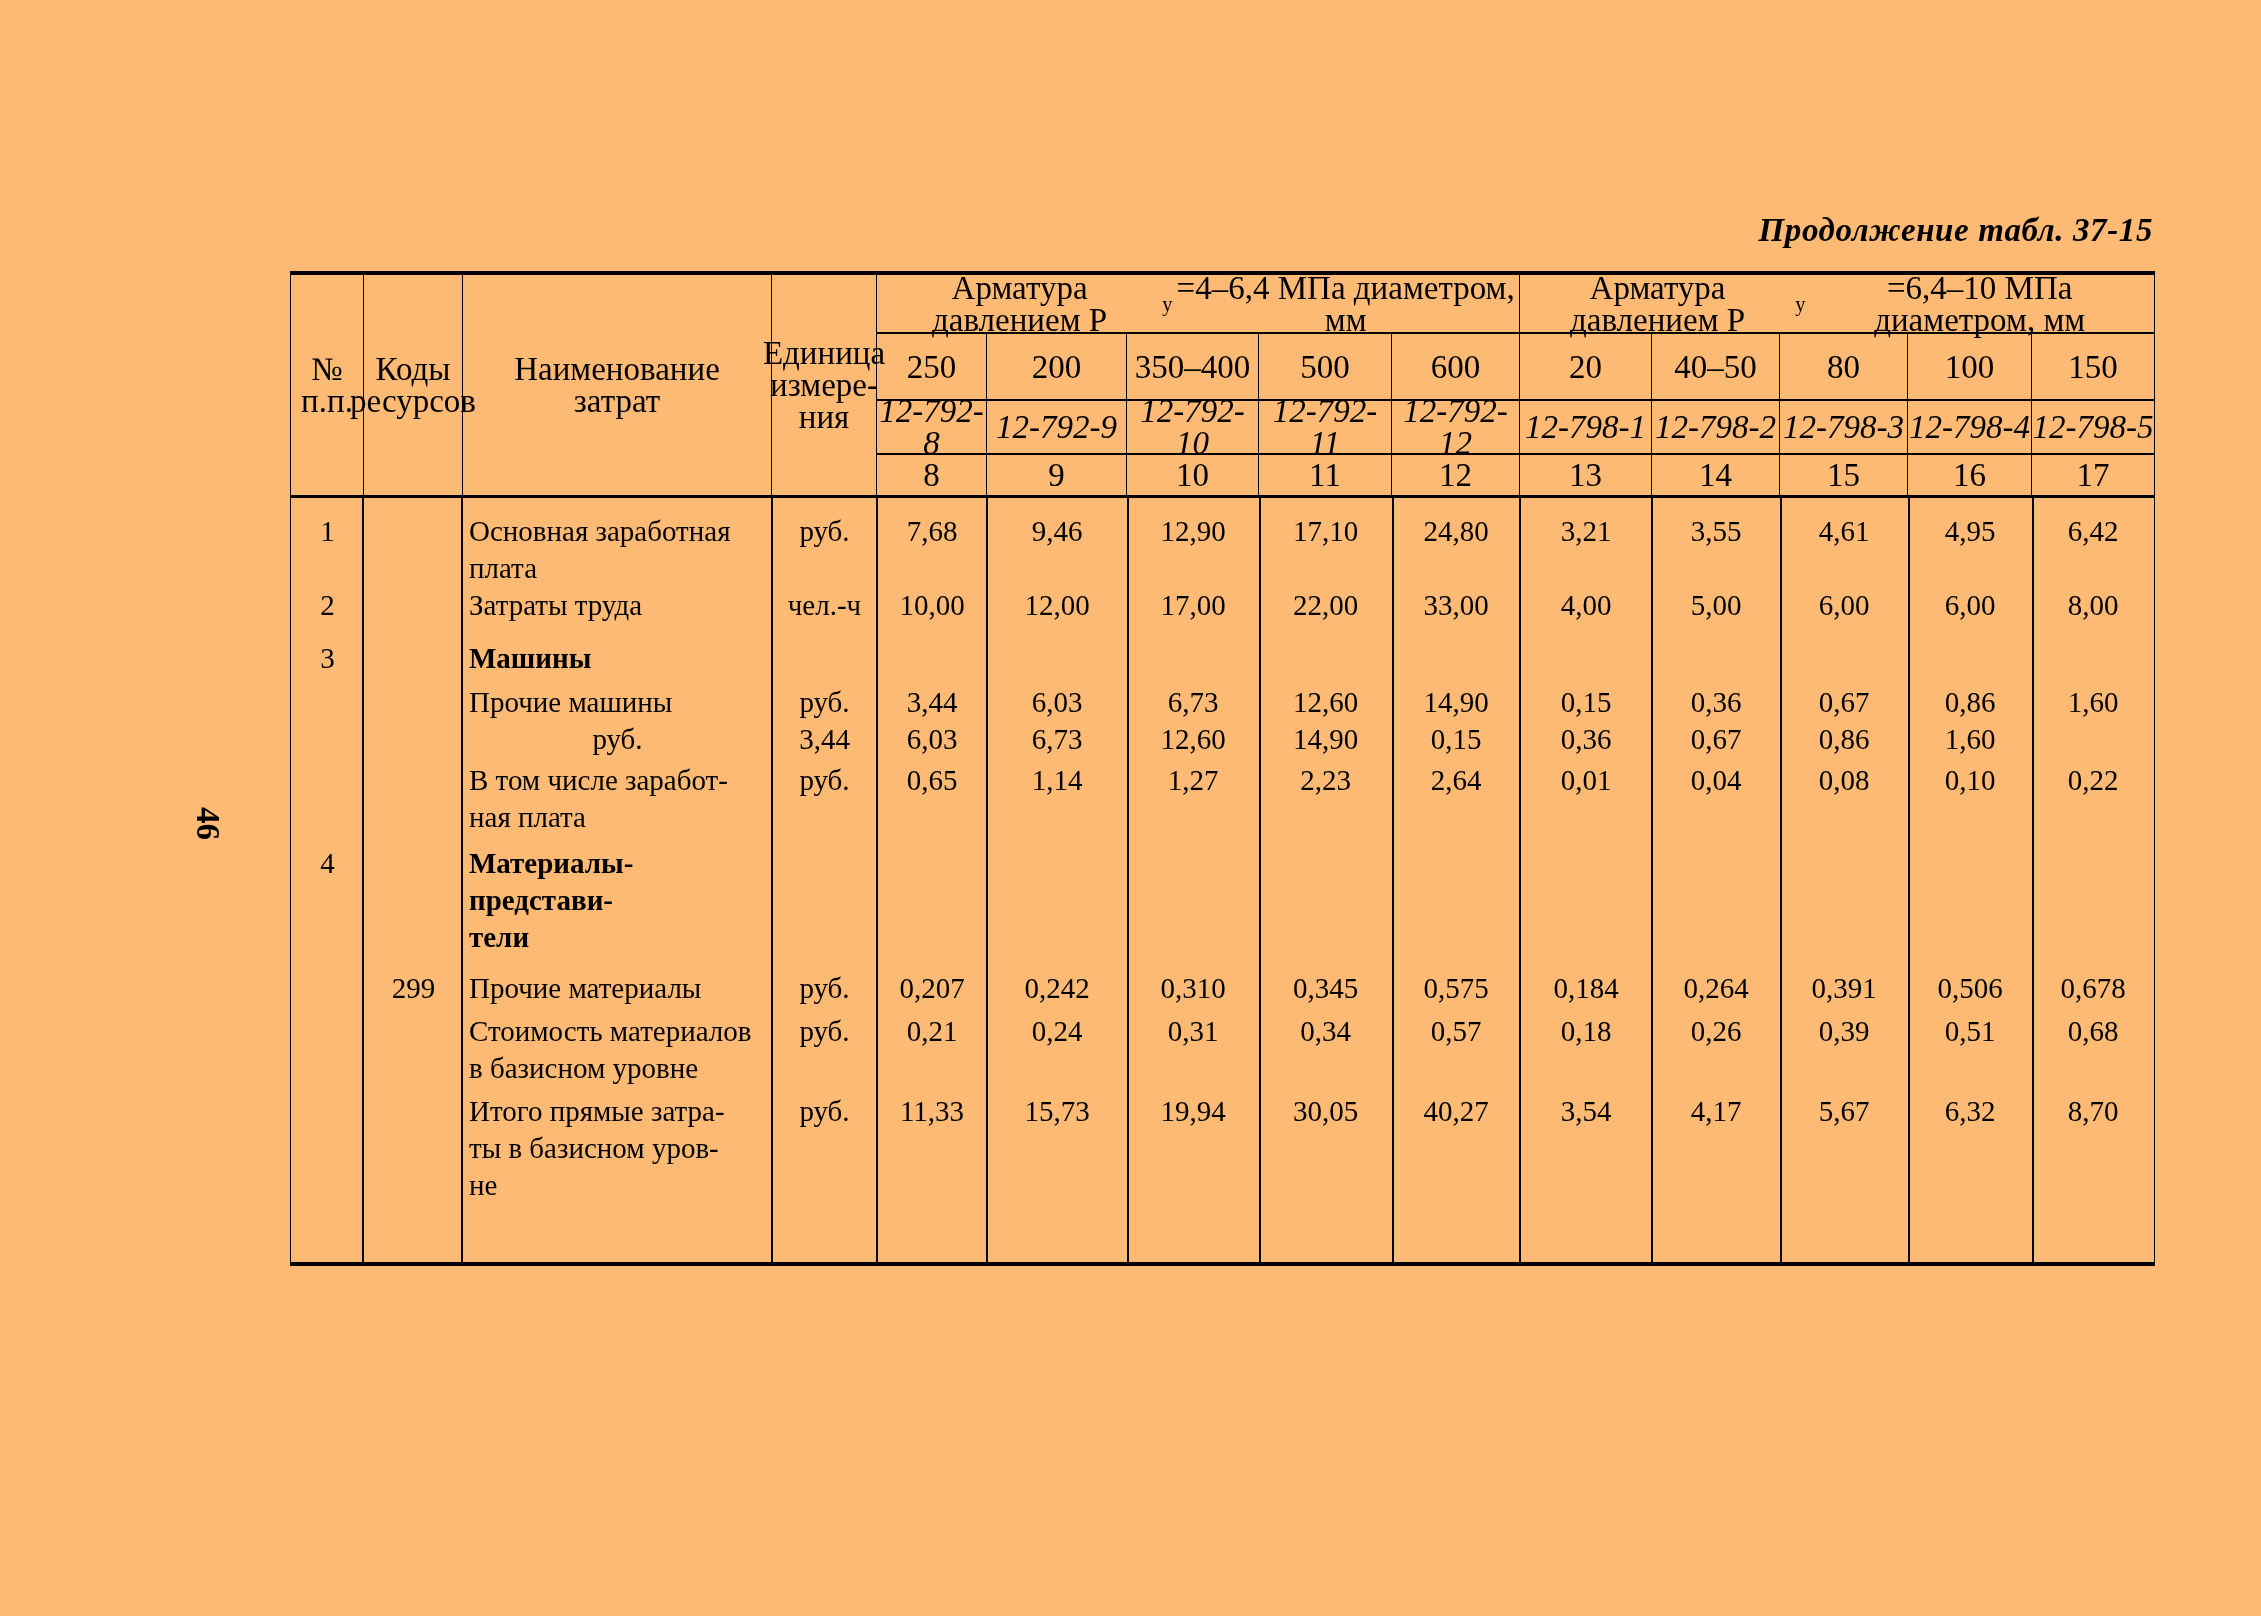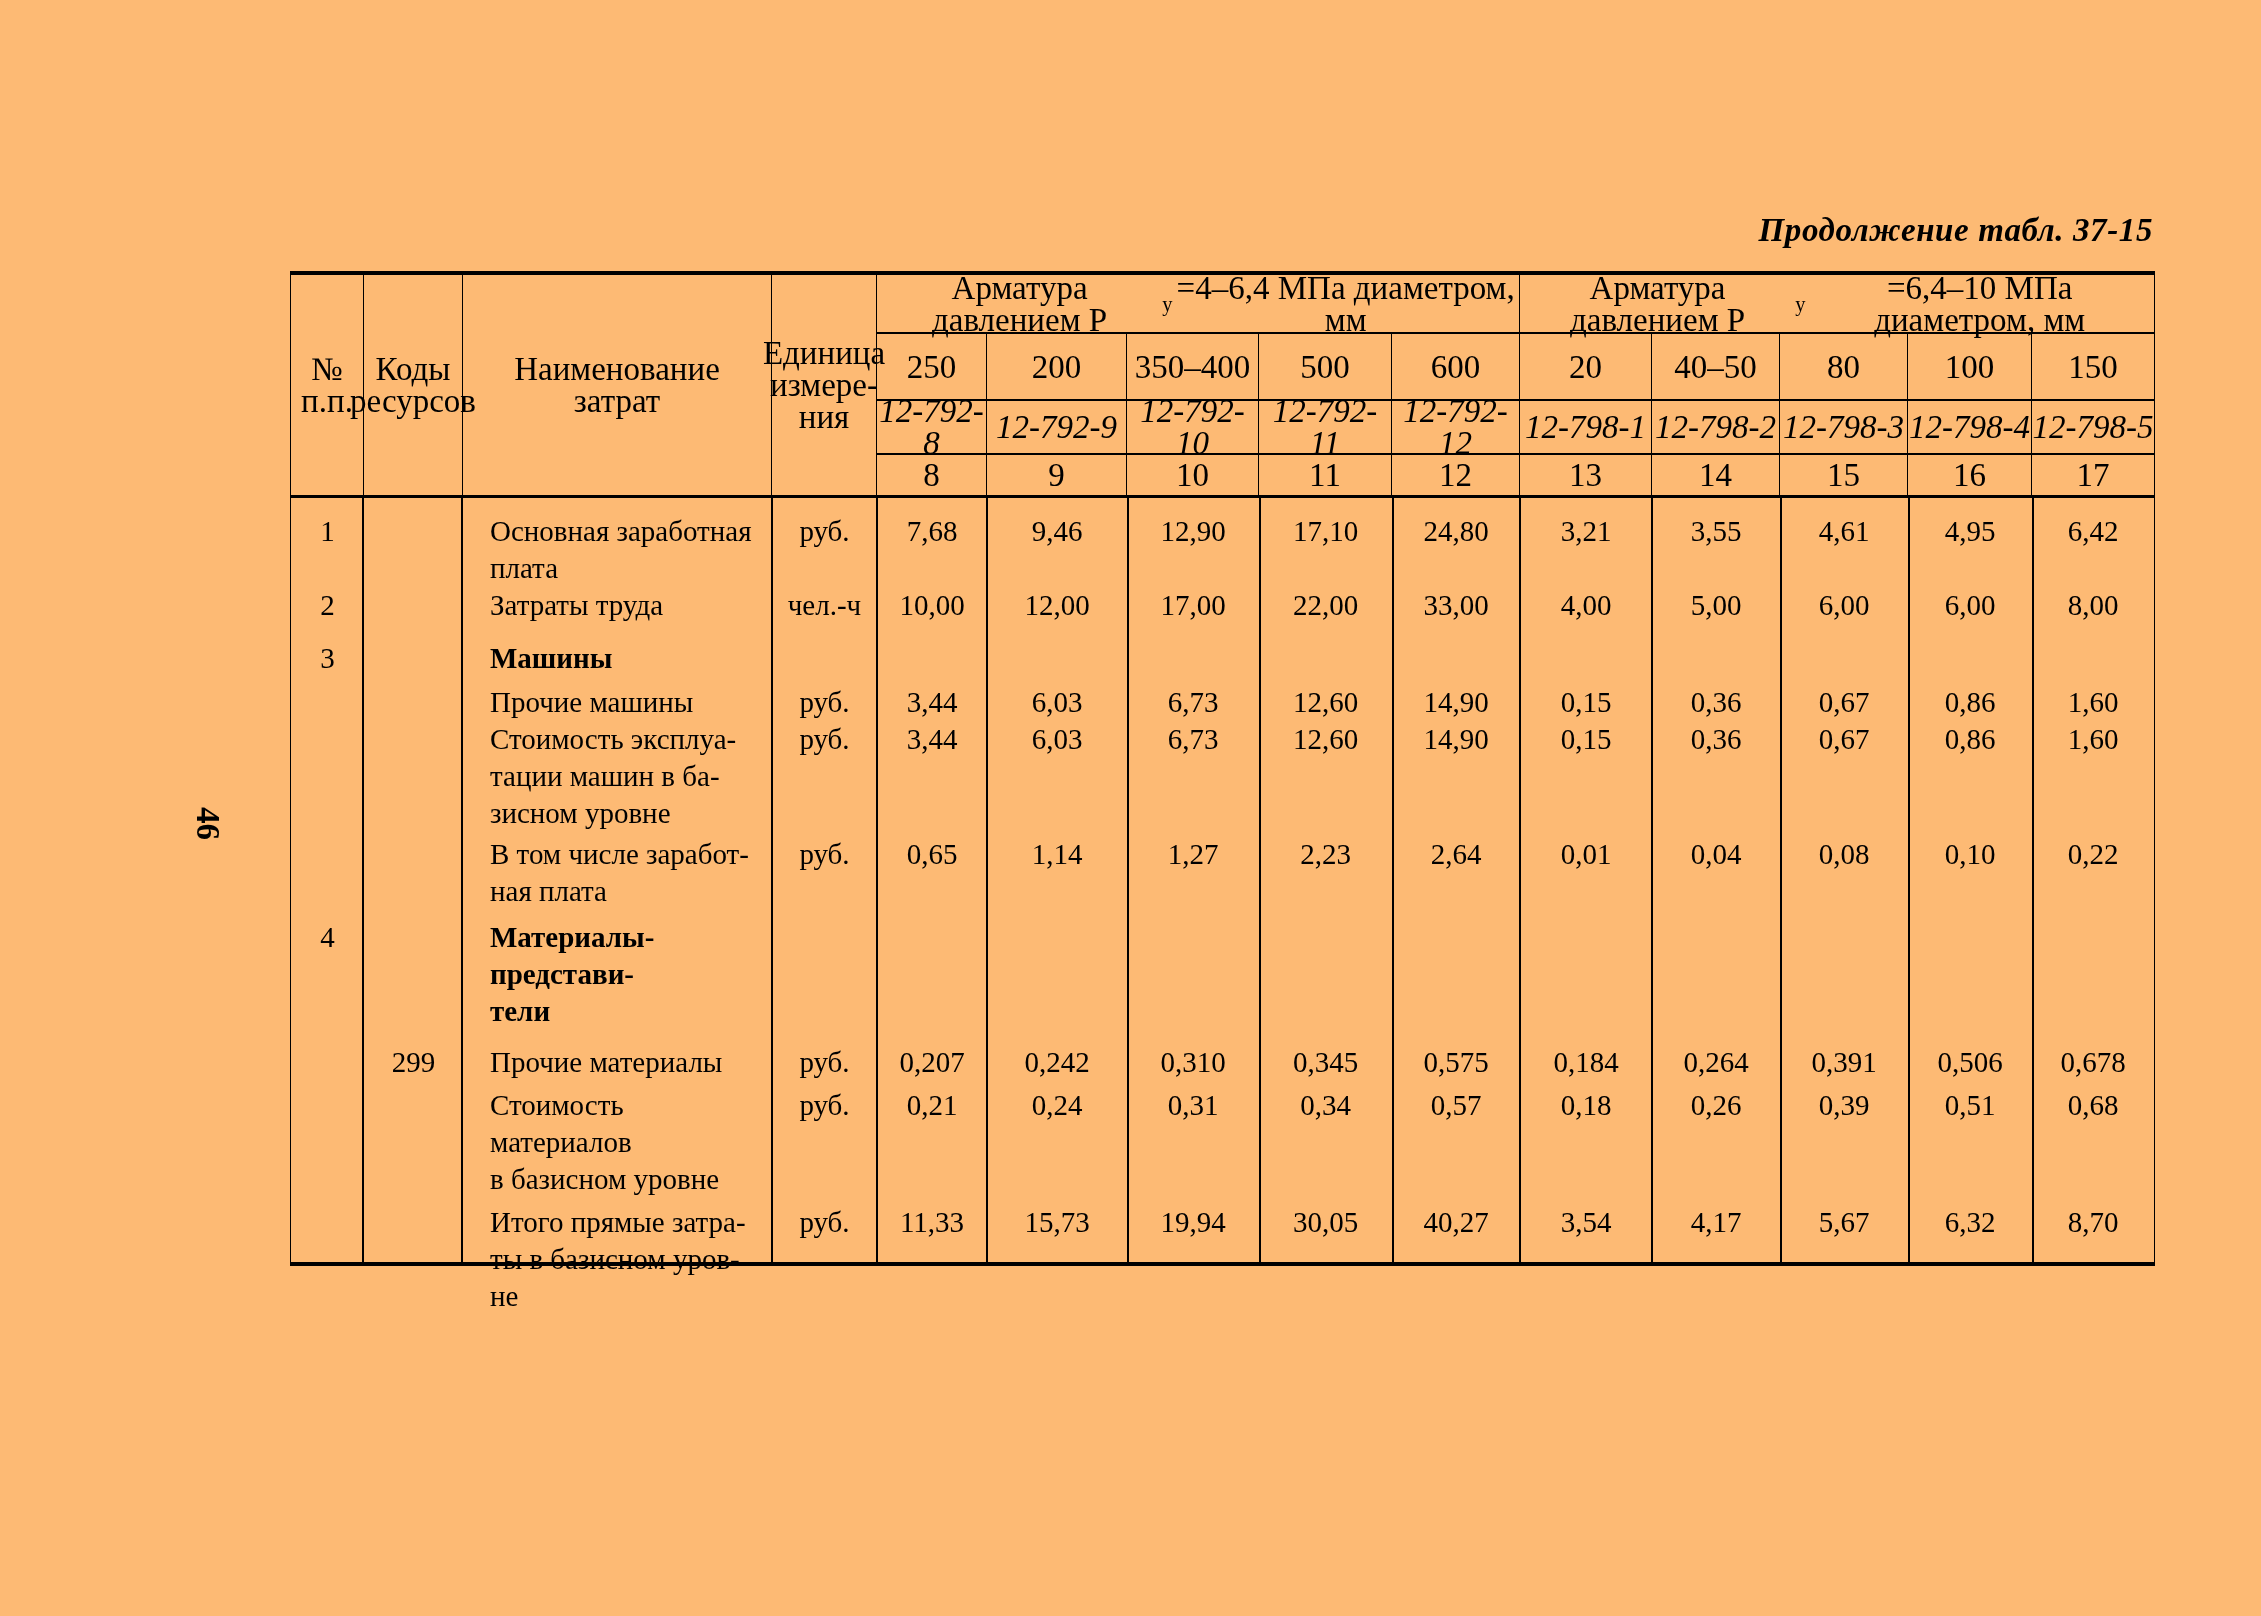--- a/index.html
+++ b/index.html
@@ -67,21 +67,21 @@
     height: 764px;
     padding-top: 15.3px;
   }
   .vline {
     position: absolute; top: 0; bottom: 0;
     width: 1.9px; background: #000;
   }
   .brow { font-size: 29px; line-height: 37px; }
   .bc { white-space: pre-line; align-self: start; }
   .num, .code, .unit, .val { text-align: center; }
-  .name { text-align: left; padding-left: 27px; padding-right: 6.4px; }
+  .name { text-align: left; padding-left: 6px; padding-right: 6.4px; }
   .bold { font-weight: bold; }
 </style>
 </head>
 <body>
 
 <div class="sheet">
 
   <div class="cont-title">Продолжение табл. 37-15</div>
   <div class="page-num">46</div>
 
@@ -215,23 +215,20 @@
         <div class="bc val">0,15</div>
         <div class="bc val">0,36</div>
         <div class="bc val">0,67</div>
         <div class="bc val">0,86</div>
         <div class="bc val">1,60</div>
       </div>
 
       <div class="brow cols">
         <div class="bc num"></div>
         <div class="bc code"></div>
-        <div class="bc name">Стоимость эксплуа-
-тации машин в ба-
-зисном уровне</div>
         <div class="bc unit">руб.</div>
         <div class="bc val">3,44</div>
         <div class="bc val">6,03</div>
         <div class="bc val">6,73</div>
         <div class="bc val">12,60</div>
         <div class="bc val">14,90</div>
         <div class="bc val">0,15</div>
         <div class="bc val">0,36</div>
         <div class="bc val">0,67</div>
         <div class="bc val">0,86</div>

